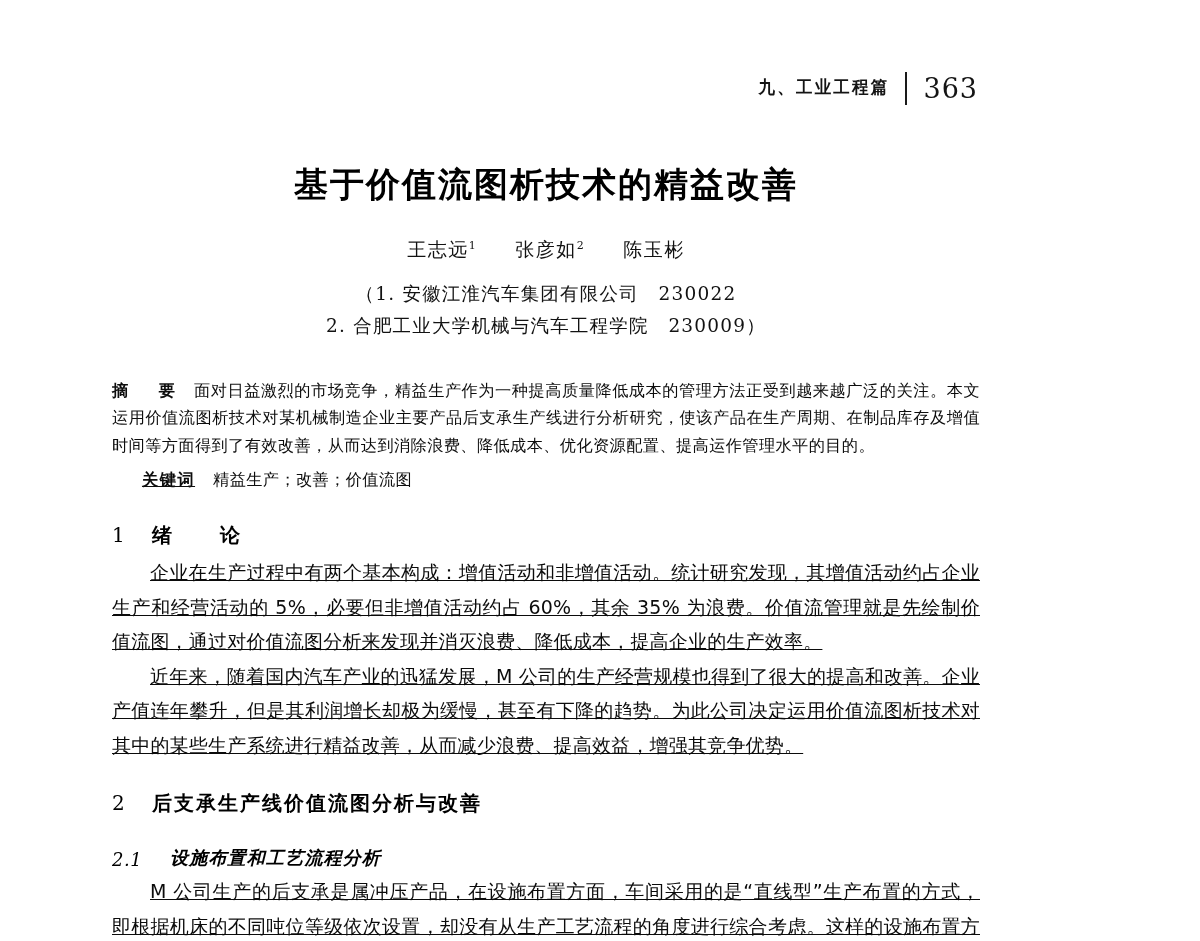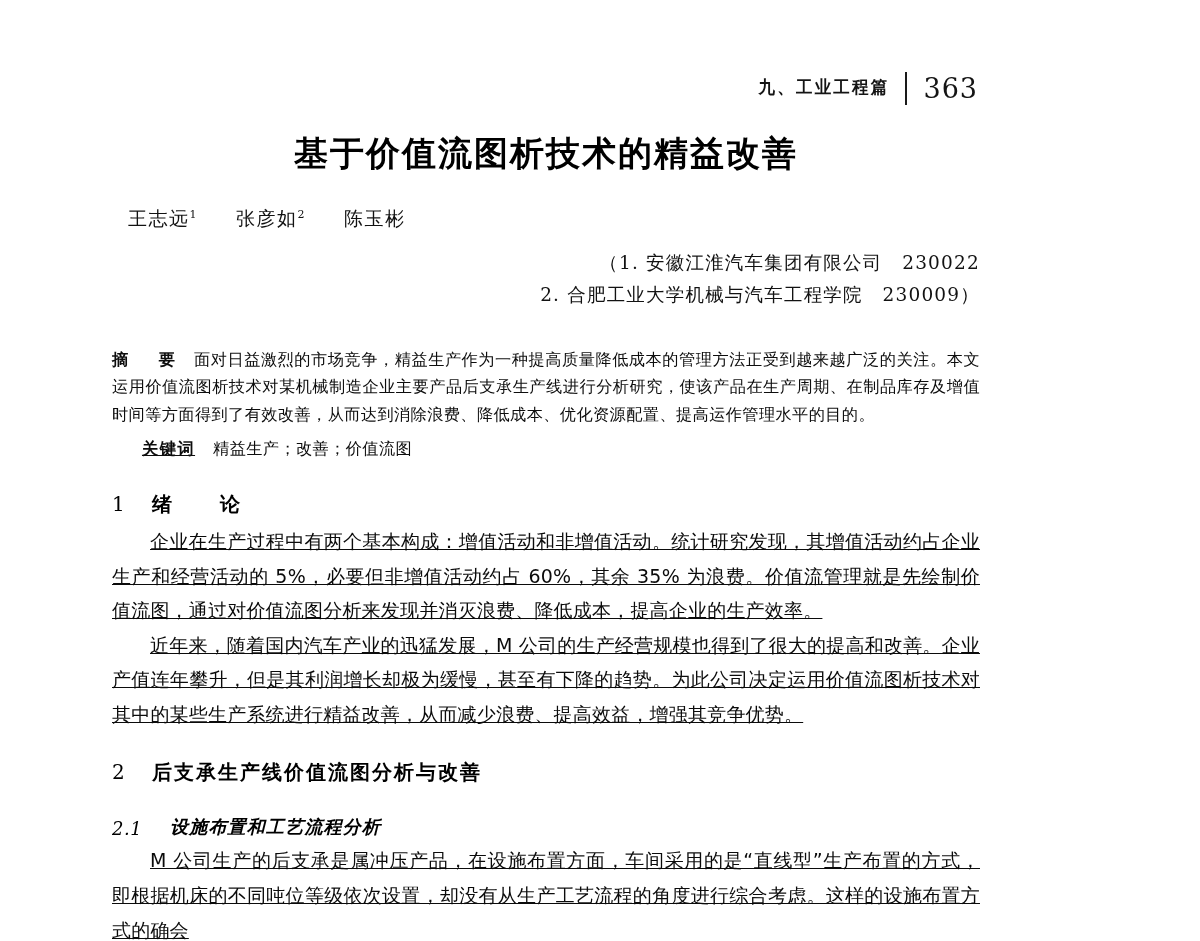--- a/index.html
+++ b/index.html
@@ -67,50 +67,51 @@
   }
   .rh-page {
     font-family: "DejaVu Serif", "Liberation Serif", serif;
     font-size: 27px;
     letter-spacing: 1px;
     color: #141414;
   }
 
   
   .doc-title {
-    margin-top: 25px;
+    margin-top: 56px;
     text-align: center;
     font-family: "DejaVu Sans", "Liberation Sans", sans-serif;
     font-weight: 700;
     font-size: 34px;
     letter-spacing: 2px;
     color: #000;
     line-height: 1.2;
   }
 
   .authors {
     margin-top: 32px;
+    text-align: center;
     font-family: "DejaVu Serif", "Liberation Serif", serif;
     font-size: 19px;
     letter-spacing: 1.5px;
     color: #121212;
   }
   .authors .au {
     margin: 0 16px;
     white-space: nowrap;
   }
   .authors sup {
     font-size: 11px;
     vertical-align: super;
     letter-spacing: 0;
   }
 
   .affil {
     margin-top: 15px;
-    text-align: right;
+    text-align: center;
     font-family: "DejaVu Serif", "Liberation Serif", serif;
     font-size: 18.5px;
     letter-spacing: 1.2px;
     line-height: 1.75;
     color: #121212;
   }
 
   
   .abstract {
     margin-top: 34px;

